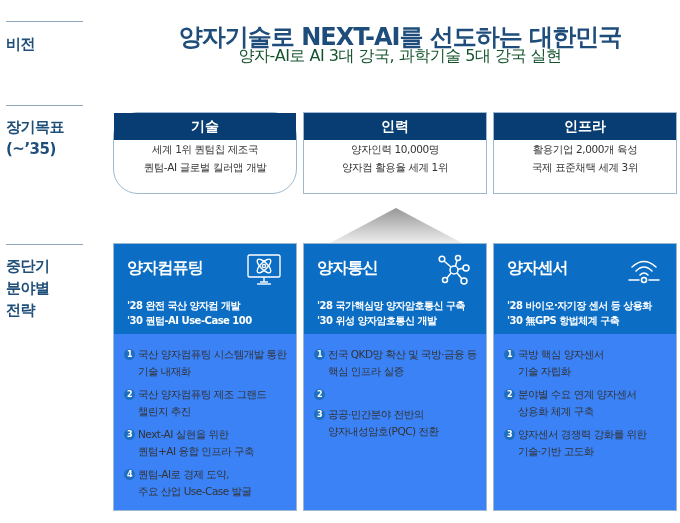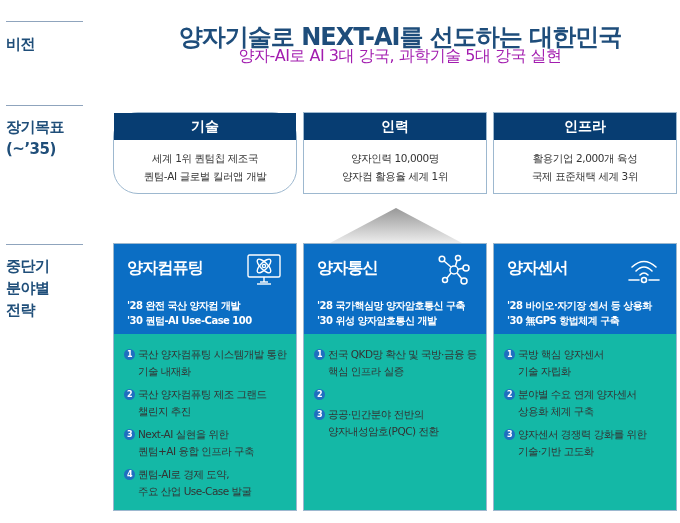--- a/index.html
+++ b/index.html
@@ -3,30 +3,30 @@
 <meta charset="utf-8">
 <style>
   * { box-sizing: border-box; margin: 0; padding: 0; }
   html, body { width: 680px; height: 523px; background: #ffffff; overflow: hidden; }
   body { position: relative; font-family: "DejaVu Sans", "Liberation Sans", sans-serif; color: #333; }
 
   .side-rule { position: absolute; left: 6px; width: 77px; height: 1px; background: #8fa4bd; }
   .side-label { position: absolute; left: 6px; font-weight: bold; color: #1f4e79; font-size: 15px; line-height: 22px; letter-spacing: -0.5px; }
 
   .vision-title { position: absolute; left: 120px; width: 560px; top: 9px; text-align: center; font-size: 24px; font-weight: bold; color: #1e4d7b; letter-spacing: -1px; margin-top: 12px; }
-  .vision-sub { position: absolute; left: 120px; width: 560px; top: 46px; text-align: center; font-size: 16px; color: #a21caf; letter-spacing: -0.5px; }
+  .vision-sub { position: absolute; left: 120px; width: 560px; top: 46px; text-align: center; font-size: 16px; color: #14532d; letter-spacing: -0.5px; }
 
   .goal { position: absolute; top: 112px; width: 184px; height: 82px; border: 1px solid #9db8cf; background: #fff; }
   .goal-head { height: 27px; background: #073d72; color: #fff; text-align: center; font-weight: bold; font-size: 14px; line-height: 27px; }
-  .goal-body { padding-top: 9px; text-align: center; font-size: 10.5px; line-height: 18px; color: #333; letter-spacing: -0.4px; }
+  .goal-body { text-align: center; font-size: 10.5px; line-height: 18px; color: #333; letter-spacing: -0.4px; }
   .pyramid-shade { position: absolute; left: 330px; top: 208px; width: 132px; height: 35px;
     background: linear-gradient(180deg, rgba(140,140,140,0.9), rgba(235,235,235,0.9));
     clip-path: polygon(50% 0, 100% 100%, 0 100%); }
 
-  .strat { position: absolute; top: 243px; width: 184px; height: 268px; border: 1px solid #9db8cf; background: #14b8a6; }
+  .strat { position: absolute; top: 243px; width: 184px; height: 268px; border: 1px solid #9db8cf; background: #3b82f6; }
   .strat-head { height: 90px; background: #0b6ec4; position: relative; color: #fff; }
   .strat-title { position: absolute; left: 13px; top: 14px; font-weight: bold; font-size: 16px; letter-spacing: -0.8px; }
   .strat-icon { position: absolute; right: 14px; top: 9px; width: 36px; height: 34px; }
   .strat-goals { position: absolute; left: 13px; top: 54px; font-size: 10px; line-height: 15px; font-weight: bold; letter-spacing: -0.5px; }
   .strat-list { list-style: none; padding: 12px 8px 0 10px; }
   .strat-list li { display: flex; font-size: 10.5px; line-height: 17px; color: #333; margin-bottom: 6px; letter-spacing: -0.5px; }
   .num { flex: 0 0 11px; width: 11px; height: 11px; border-radius: 50%; background: #1f6fc0; color: #fff; font-size: 8px; line-height: 11px; text-align: center; font-weight: bold; margin-top: 3px; margin-right: 3px; }
   .item-text { white-space: pre-line; }
 </style>
 </head>

